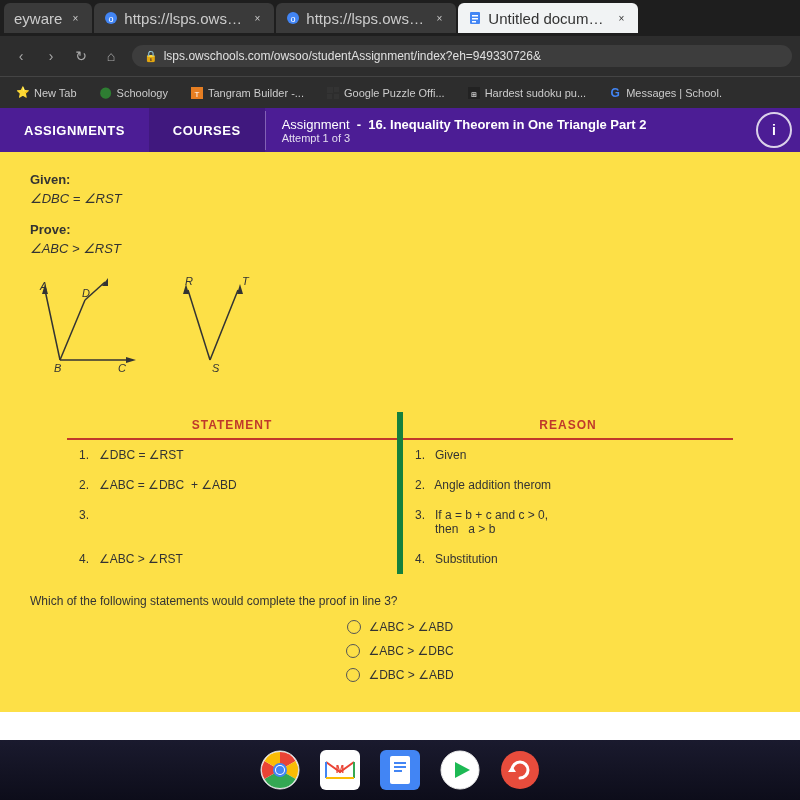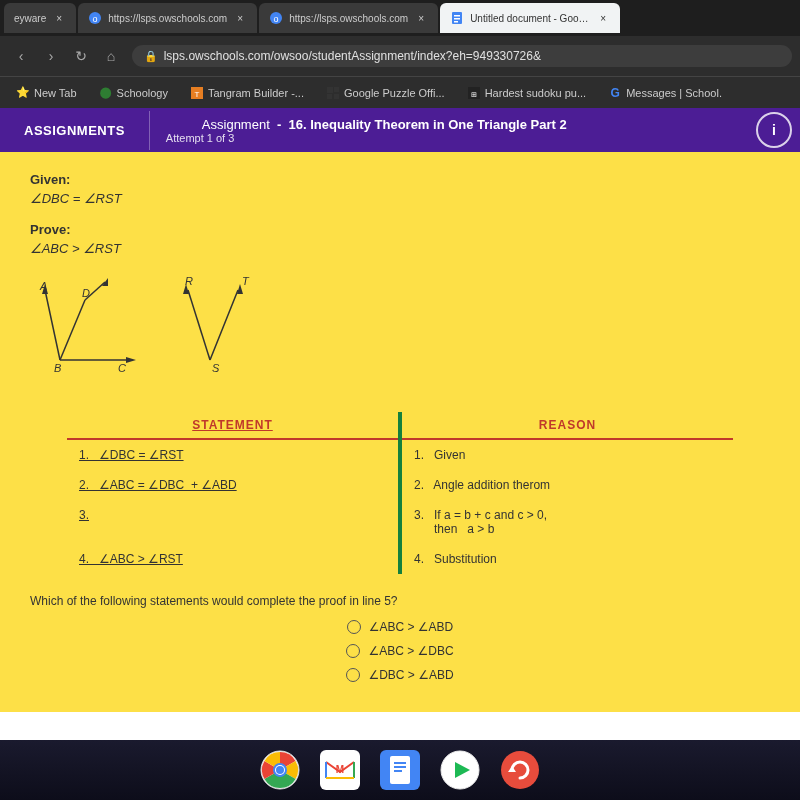--- a/index.html
+++ b/index.html
@@ -51,21 +51,21 @@
       flex-shrink: 0;
       display: flex;
       align-items: center;
       justify-content: center;
     }
 
     .tab-title {
       overflow: hidden;
       text-overflow: ellipsis;
       white-space: nowrap;
-      font-size: 10px;
+      font-size: 15px;
     }
 
     .tab-close {
       width: 14px;
       height: 14px;
       display: flex;
       align-items: center;
       justify-content: center;
       border-radius: 50%;
       font-size: 10px;
@@ -267,22 +267,21 @@
 
     .proof-table td {
       padding: 8px 12px;
       vertical-align: top;
       font-size: 12px;
       color: #333;
     }
 
     .proof-table .stmt-col {
       width: 50%;
-      border-right: 4px solid #15803d;
-      text-decoration: underline;
+      border-right: 6px solid #15803d;
     }
 
     .proof-table .reason-col {
       width: 50%;
     }
 
     .proof-table tr:not(.header-row) td {
       border-bottom: none;
     }
 
@@ -440,24 +439,27 @@
   </div>
 </div>
 
 <div class="page-content">
 
   <div class="app-header">
     <div class="nav-tabs">
       <div class="nav-tab">
         <span>ASSIGNMENTS</span>
       </div>
+      <div class="nav-tab active">
+        <span>COURSES</span>
+      </div>
     </div>
     <div class="assignment-info">
       <div class="assignment-title">
-        <span style="font-weight:400;margin-left:36px;">Assignment</span>
+        <span style="font-weight:400;">Assignment</span>
         &nbsp;- &nbsp;<span>16. Inequality Theorem in One Triangle Part 2</span>
       </div>
       <div class="assignment-subtitle">Attempt 1 of 3</div>
     </div>
     <div class="info-btn">i</div>
   </div>
 
   <div class="main-content">
 
     <div class="given-section">
@@ -522,21 +524,21 @@
         <td class="reason-col">3. &nbsp; If a = b + c and c &gt; 0,<br>&nbsp;&nbsp;&nbsp;&nbsp;&nbsp; then &nbsp; a &gt; b</td>
       </tr>
       <tr>
         <td class="stmt-col">4. &nbsp; ∠ABC &gt; ∠RST</td>
         <td class="reason-col">4. &nbsp; Substitution</td>
       </tr>
     </tbody>
       </table>
 
     <div class="question-section">
-      <div class="question-text">Which of the following statements would complete the proof in line 5?</div>
+      <div class="question-text">Which of the following statements would complete the proof in line 3?</div>
 
       <div class="answer-option">
         <div class="radio-circle"></div>
         <span>∠ABC &gt; ∠ABD</span>
       </div>
       <div class="answer-option">
         <div class="radio-circle"></div>
         <span>∠ABC &gt; ∠DBC</span>
       </div>
       <div class="answer-option">

